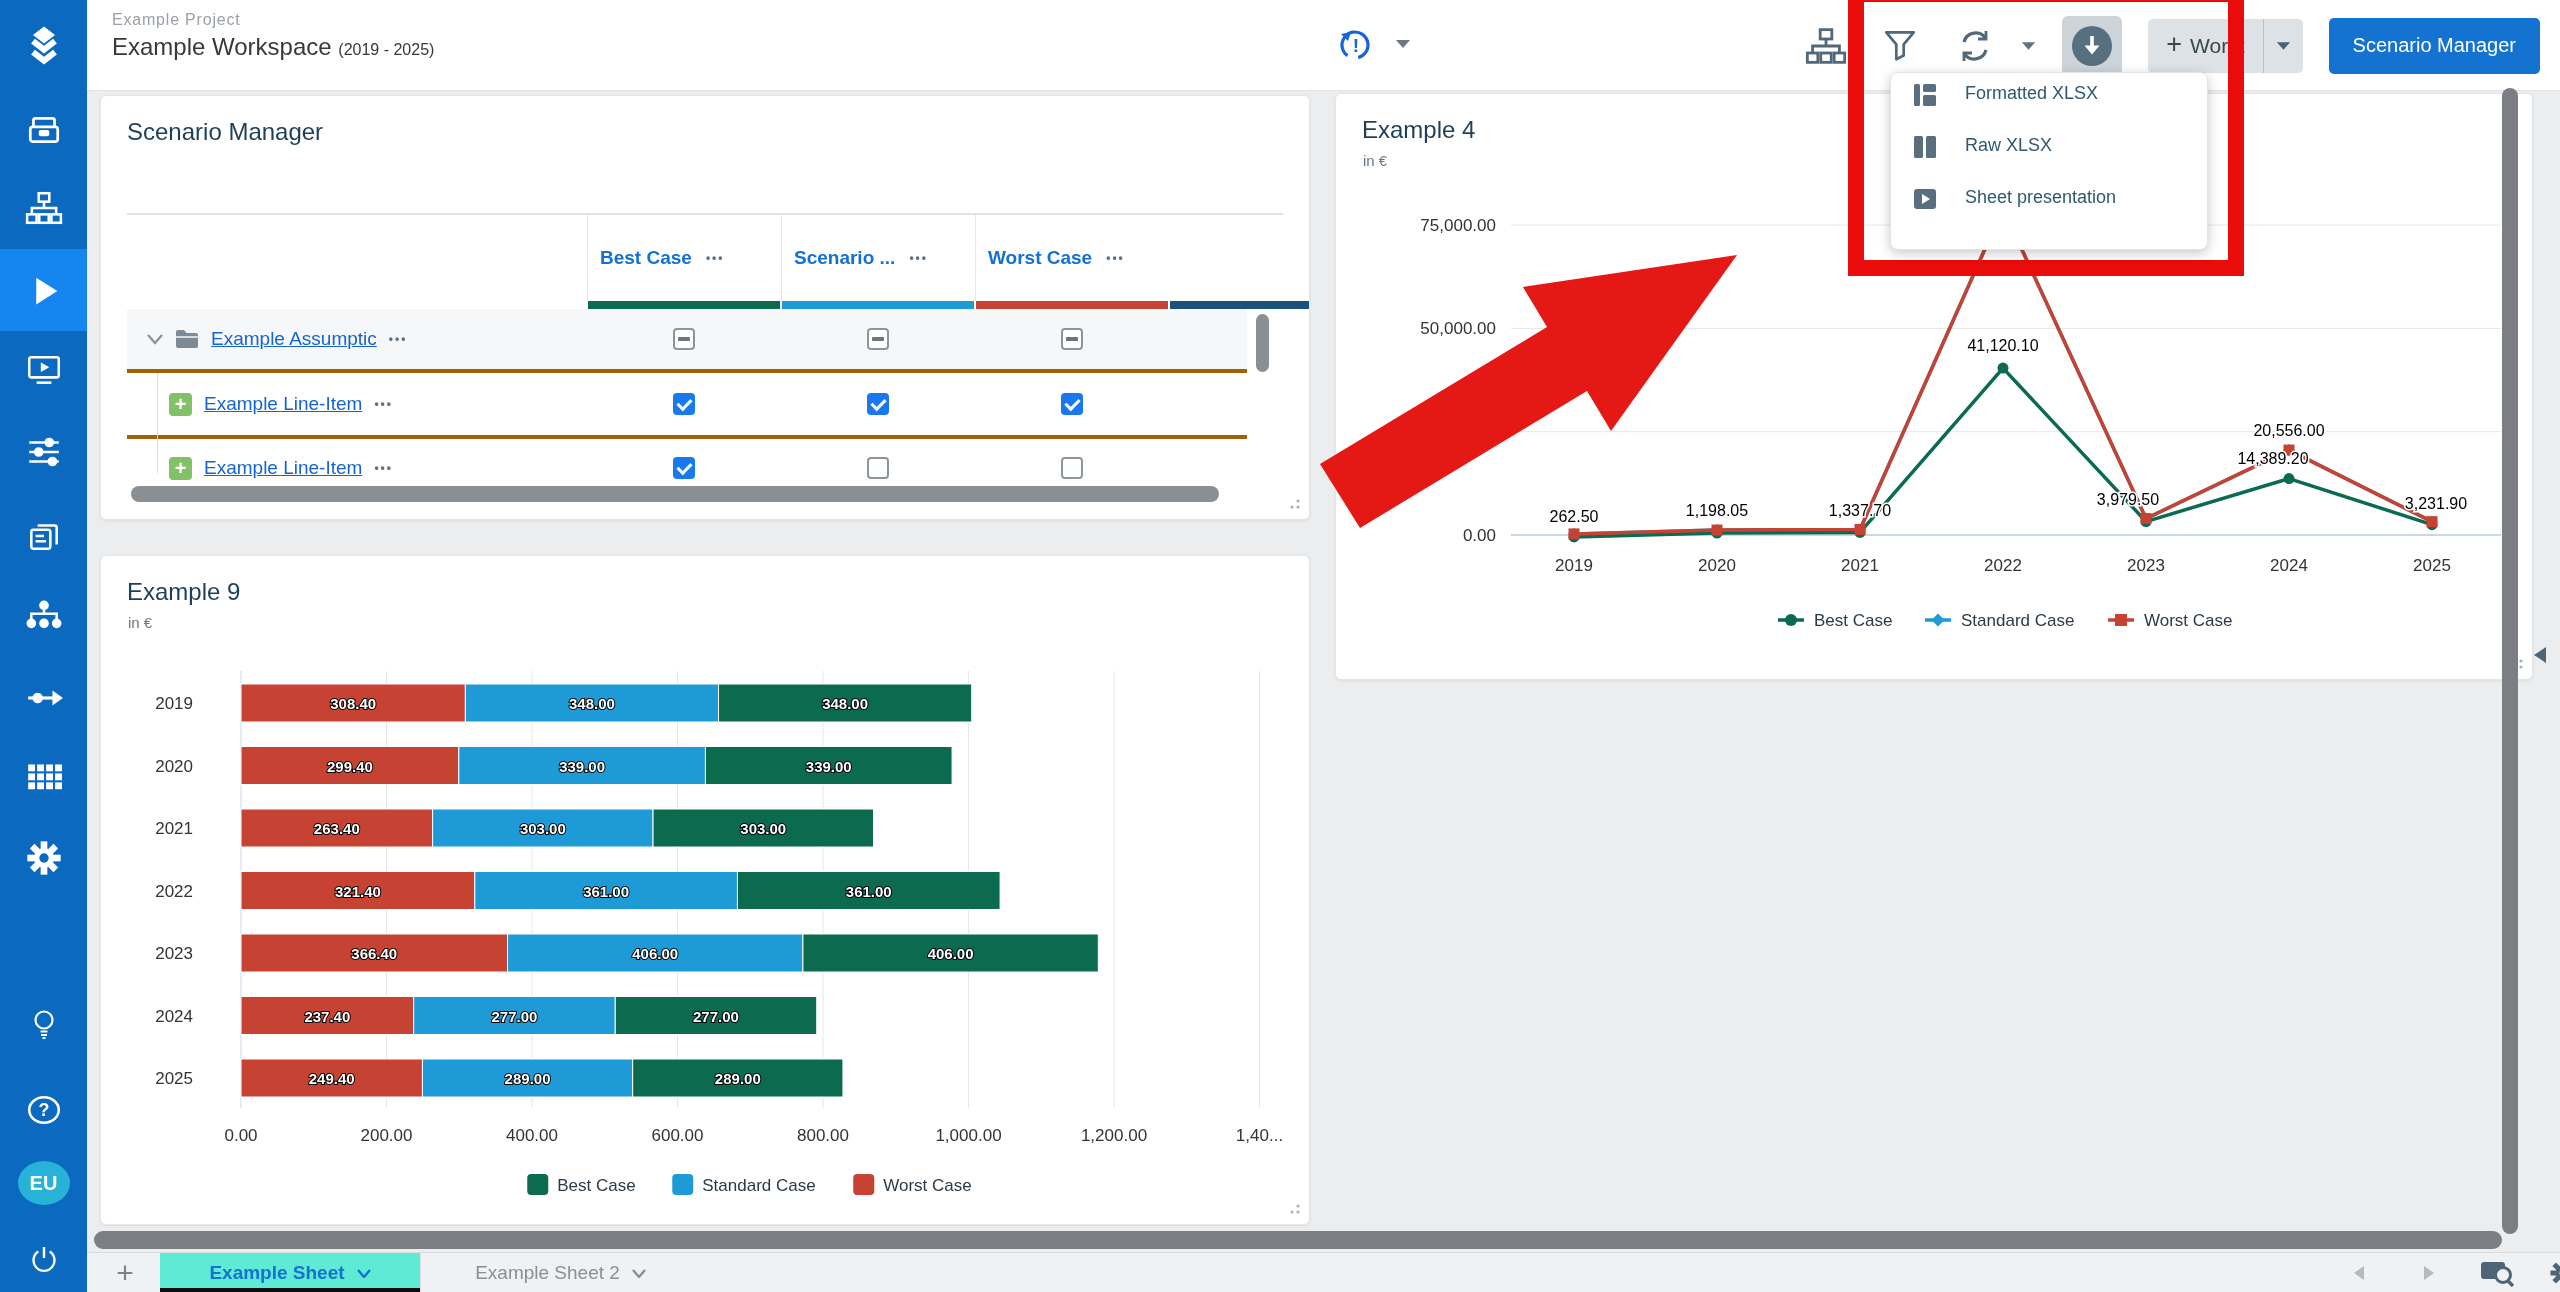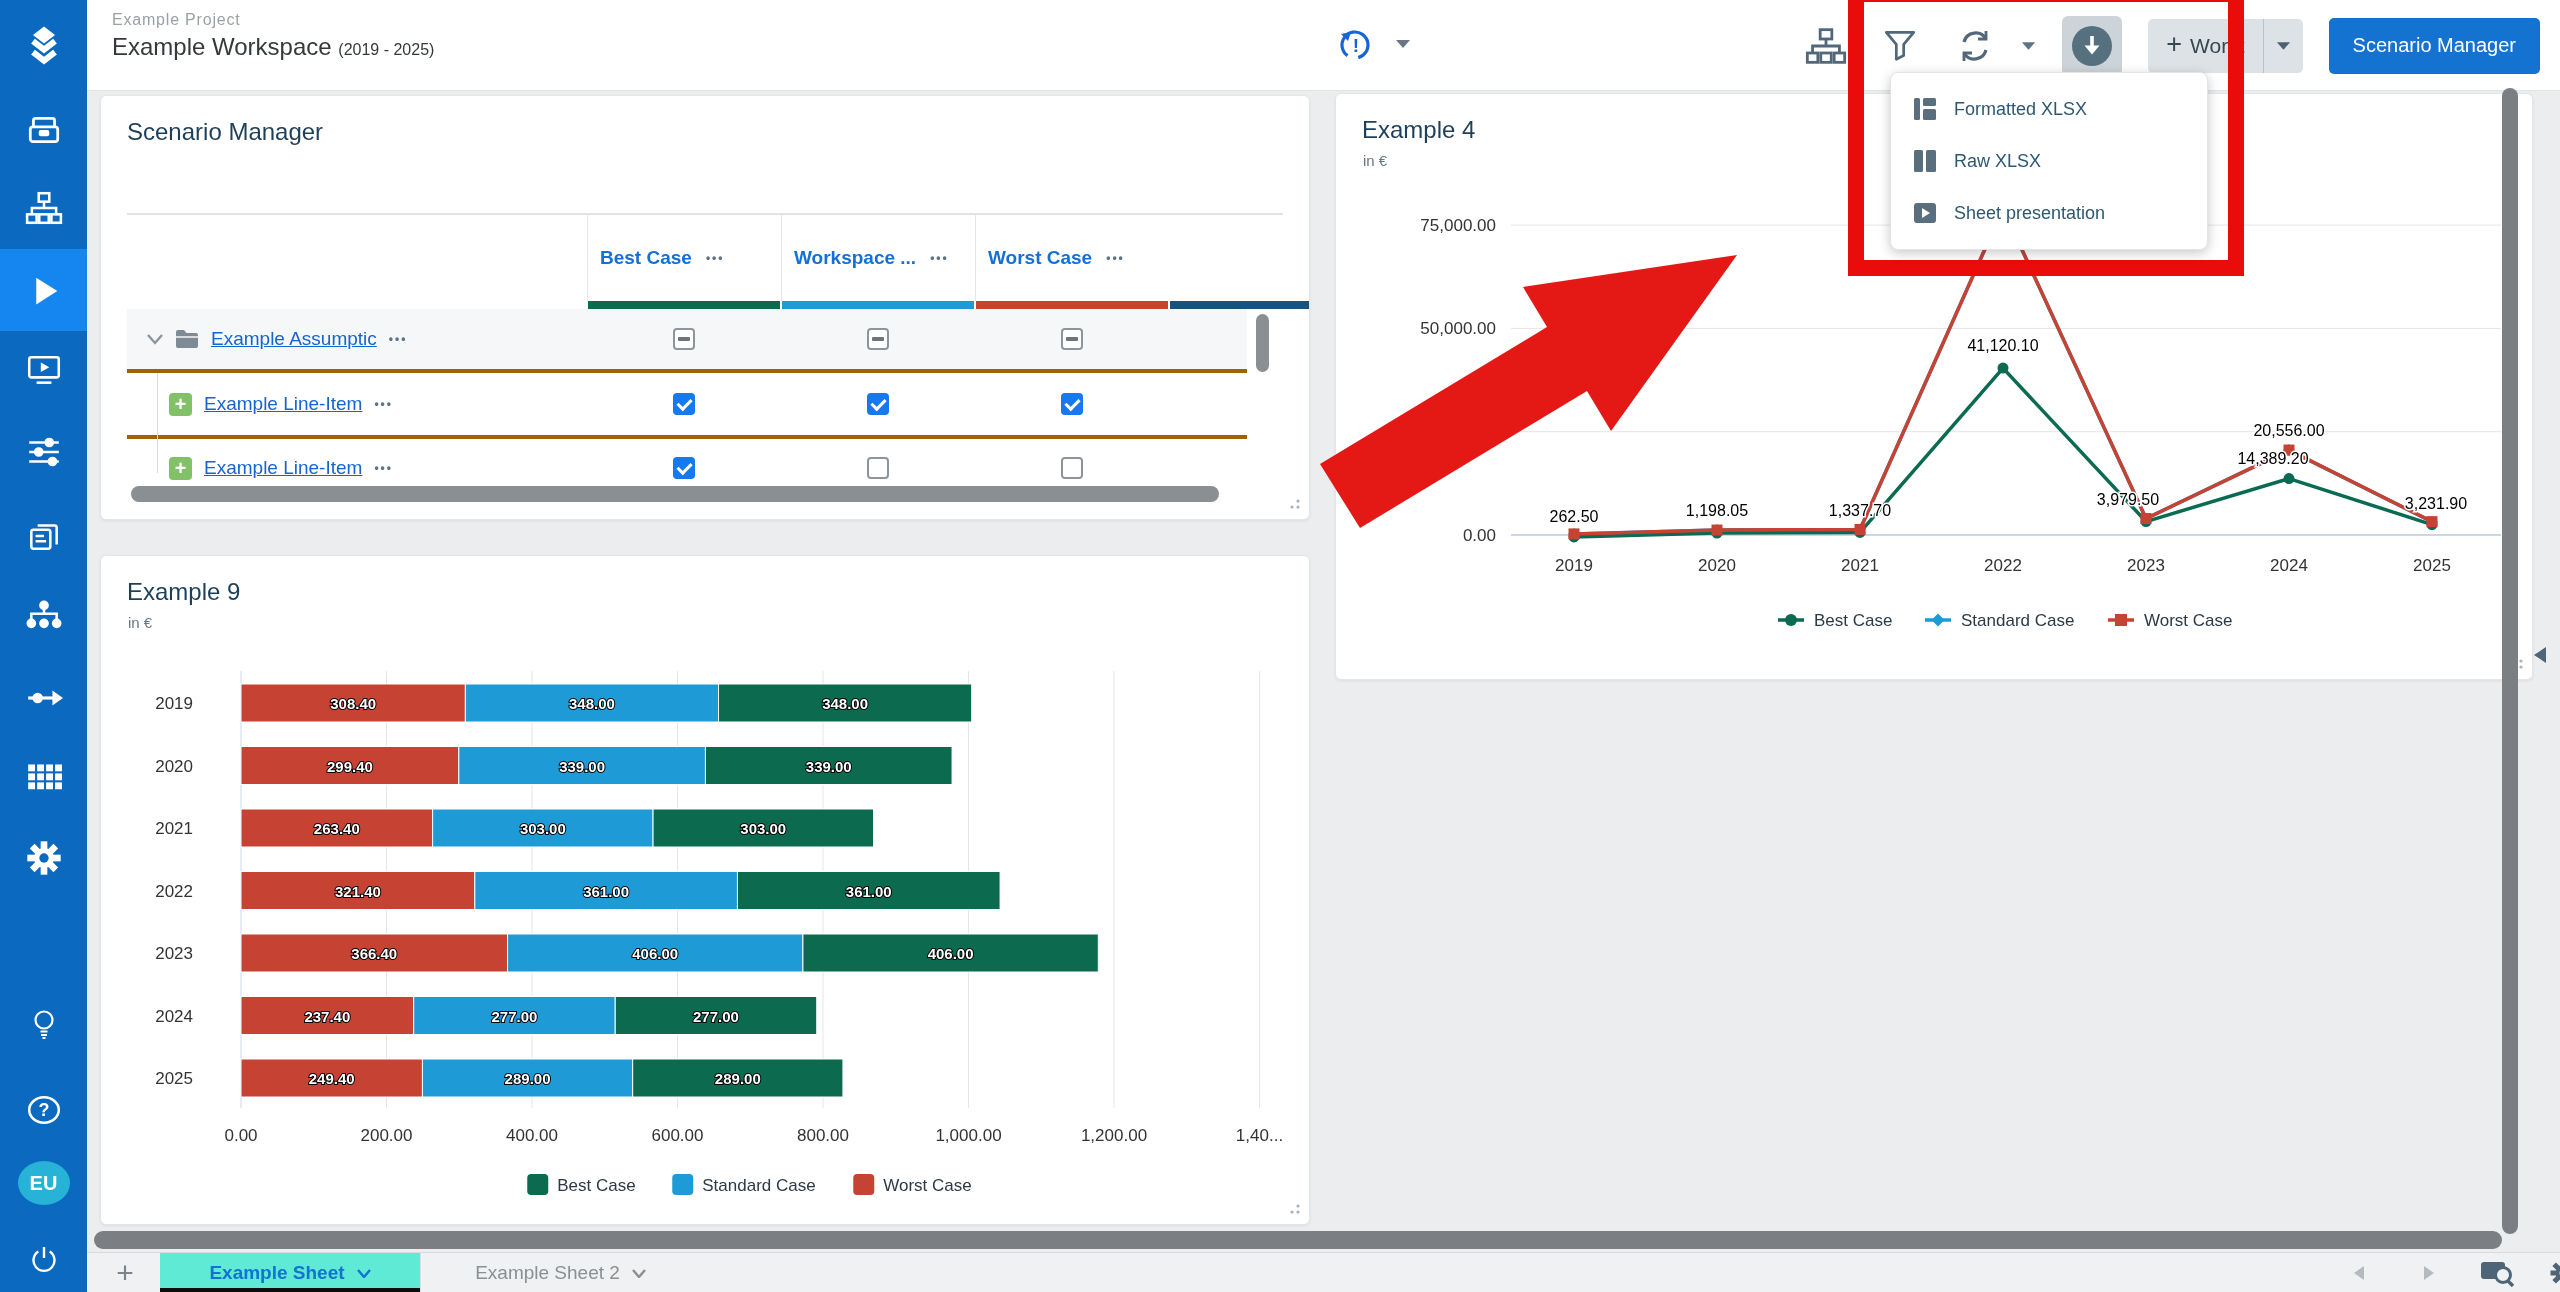--- a/index.html
+++ b/index.html
@@ -55,21 +55,21 @@
   .cb.indeterminate::after { content:""; position:absolute; left:3px; right:3px; top:7px; height:4px; border-radius:1px; background:#6d757c; }
   .cb.checked { background:#1878f0; }
   .cb.checked::after { content:""; position:absolute; left:7px; top:3px; width:6px; height:11px; border:solid #fff; border-width:0 3px 3px 0; transform:rotate(45deg); }
   .treeline { position:absolute; left:56px; top:277px; height:100px; width:1px; background:#d9dcde; }
   .vscroll-tbl { position:absolute; right:40px; top:218px; width:13px; height:58px; background:#8a8f94; border-radius:7px; }
   .hscroll-tbl { position:absolute; left:30px; top:390px; width:1088px; height:16px; background:#8a8f94; border-radius:8px; }
 
   
   .red-frame { position:absolute; left:1848px; top:-14px; width:396px; height:290px; border:16px solid #ea0b0b; z-index:40; pointer-events:none; }
   .export-menu { position:absolute; left:1890px; top:72px; width:318px; background:#fff; border-radius:8px; border:1px solid #e2e5e8; box-shadow:0 3px 12px rgba(0,0,0,.22); z-index:50; padding:10px 0; }
-  .menu-item { height:52px; display:flex; align-items:center; gap:17px; padding:0 22px; font-size:18px; color:#2e5871; cursor:pointer; }
+  .menu-item { height:52px; display:flex; gap:28px; padding:0 22px; font-size:18px; color:#2e5871; cursor:pointer; }
   .arrow-overlay { position:absolute; inset:0; z-index:30; pointer-events:none; }
 
   
   .page-vscroll { position:absolute; left:2502px; top:88px; width:16px; height:1146px; background:#7b7f83; border-radius:8px; z-index:15; }
   .page-hscroll { position:absolute; left:94px; top:1231px; width:2408px; height:18px; background:#7b7f83; border-radius:9px; z-index:15; }
   .collapse-arrow { position:absolute; left:2532px; top:646px; z-index:16; cursor:pointer; }
 
   
   .sheetbar { position:absolute; left:87px; top:1252px; width:2473px; height:40px; background:#f0f1f2; border-top:1px solid #d9dcde; z-index:20; }
   .add-sheet { position:absolute; left:18px; top:0; height:40px; width:40px; display:flex; align-items:center; justify-content:center; color:#7d838a; font-size:30px; cursor:pointer; }
@@ -316,21 +316,21 @@
 
   <section class="panel" id="scenario-panel">
     <div class="panel-title">Scenario Manager</div>
     <div class="tbl-top-line"></div>
     <div class="tbl-header" id="tbl-header">
         <div class="col-head" style="left: 460px; width: 194px;">
           <span class="lbl">Best Case</span>
           <span class="dots">•••</span>
         </div>
         <div class="col-head" style="left: 654px; width: 194px;">
-          <span class="lbl">Workspace ...</span>
+          <span class="lbl">Scenario ...</span>
           <span class="dots">•••</span>
         </div>
         <div class="col-head" style="left: 848px; width: 194px;">
           <span class="lbl">Worst Case</span>
           <span class="dots">•••</span>
         </div>
       </div>
     <div id="under-bars">
         <div class="under-bar" style="left: 487px; width: 192px; background: rgb(12, 106, 78);"></div>
         <div class="under-bar" style="left: 681px; width: 192px; background: rgb(30, 155, 215);"></div>

